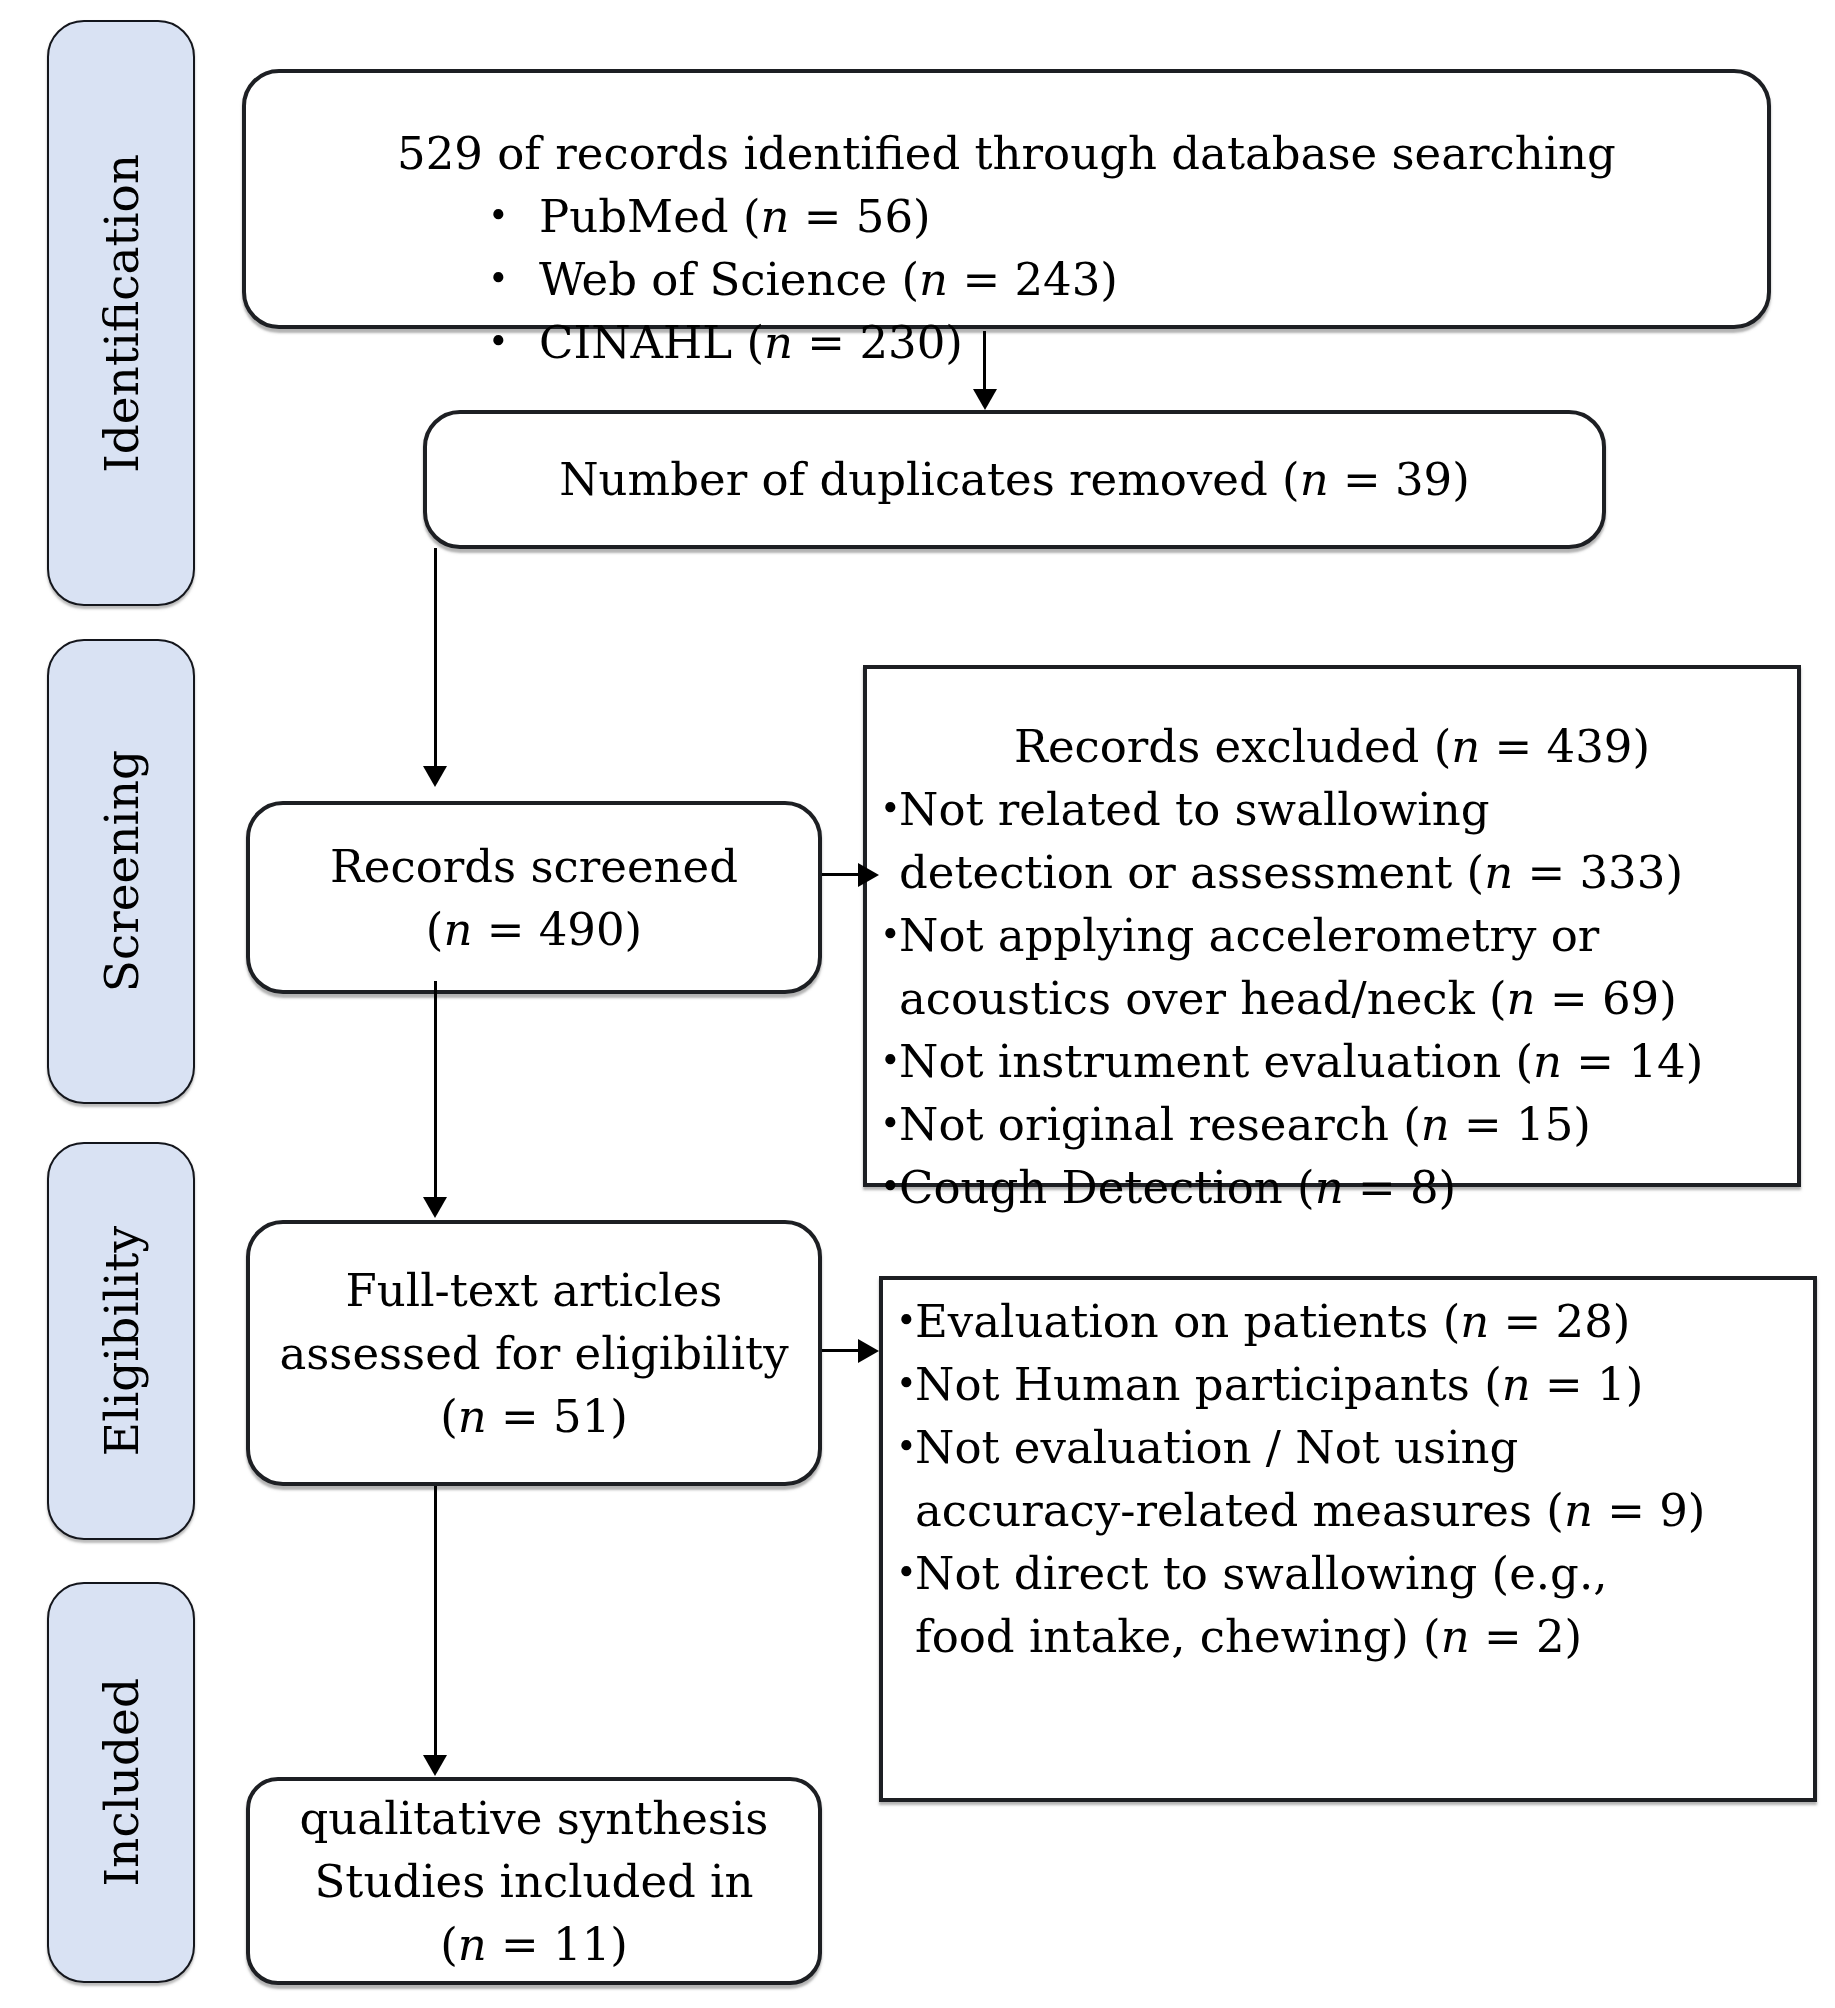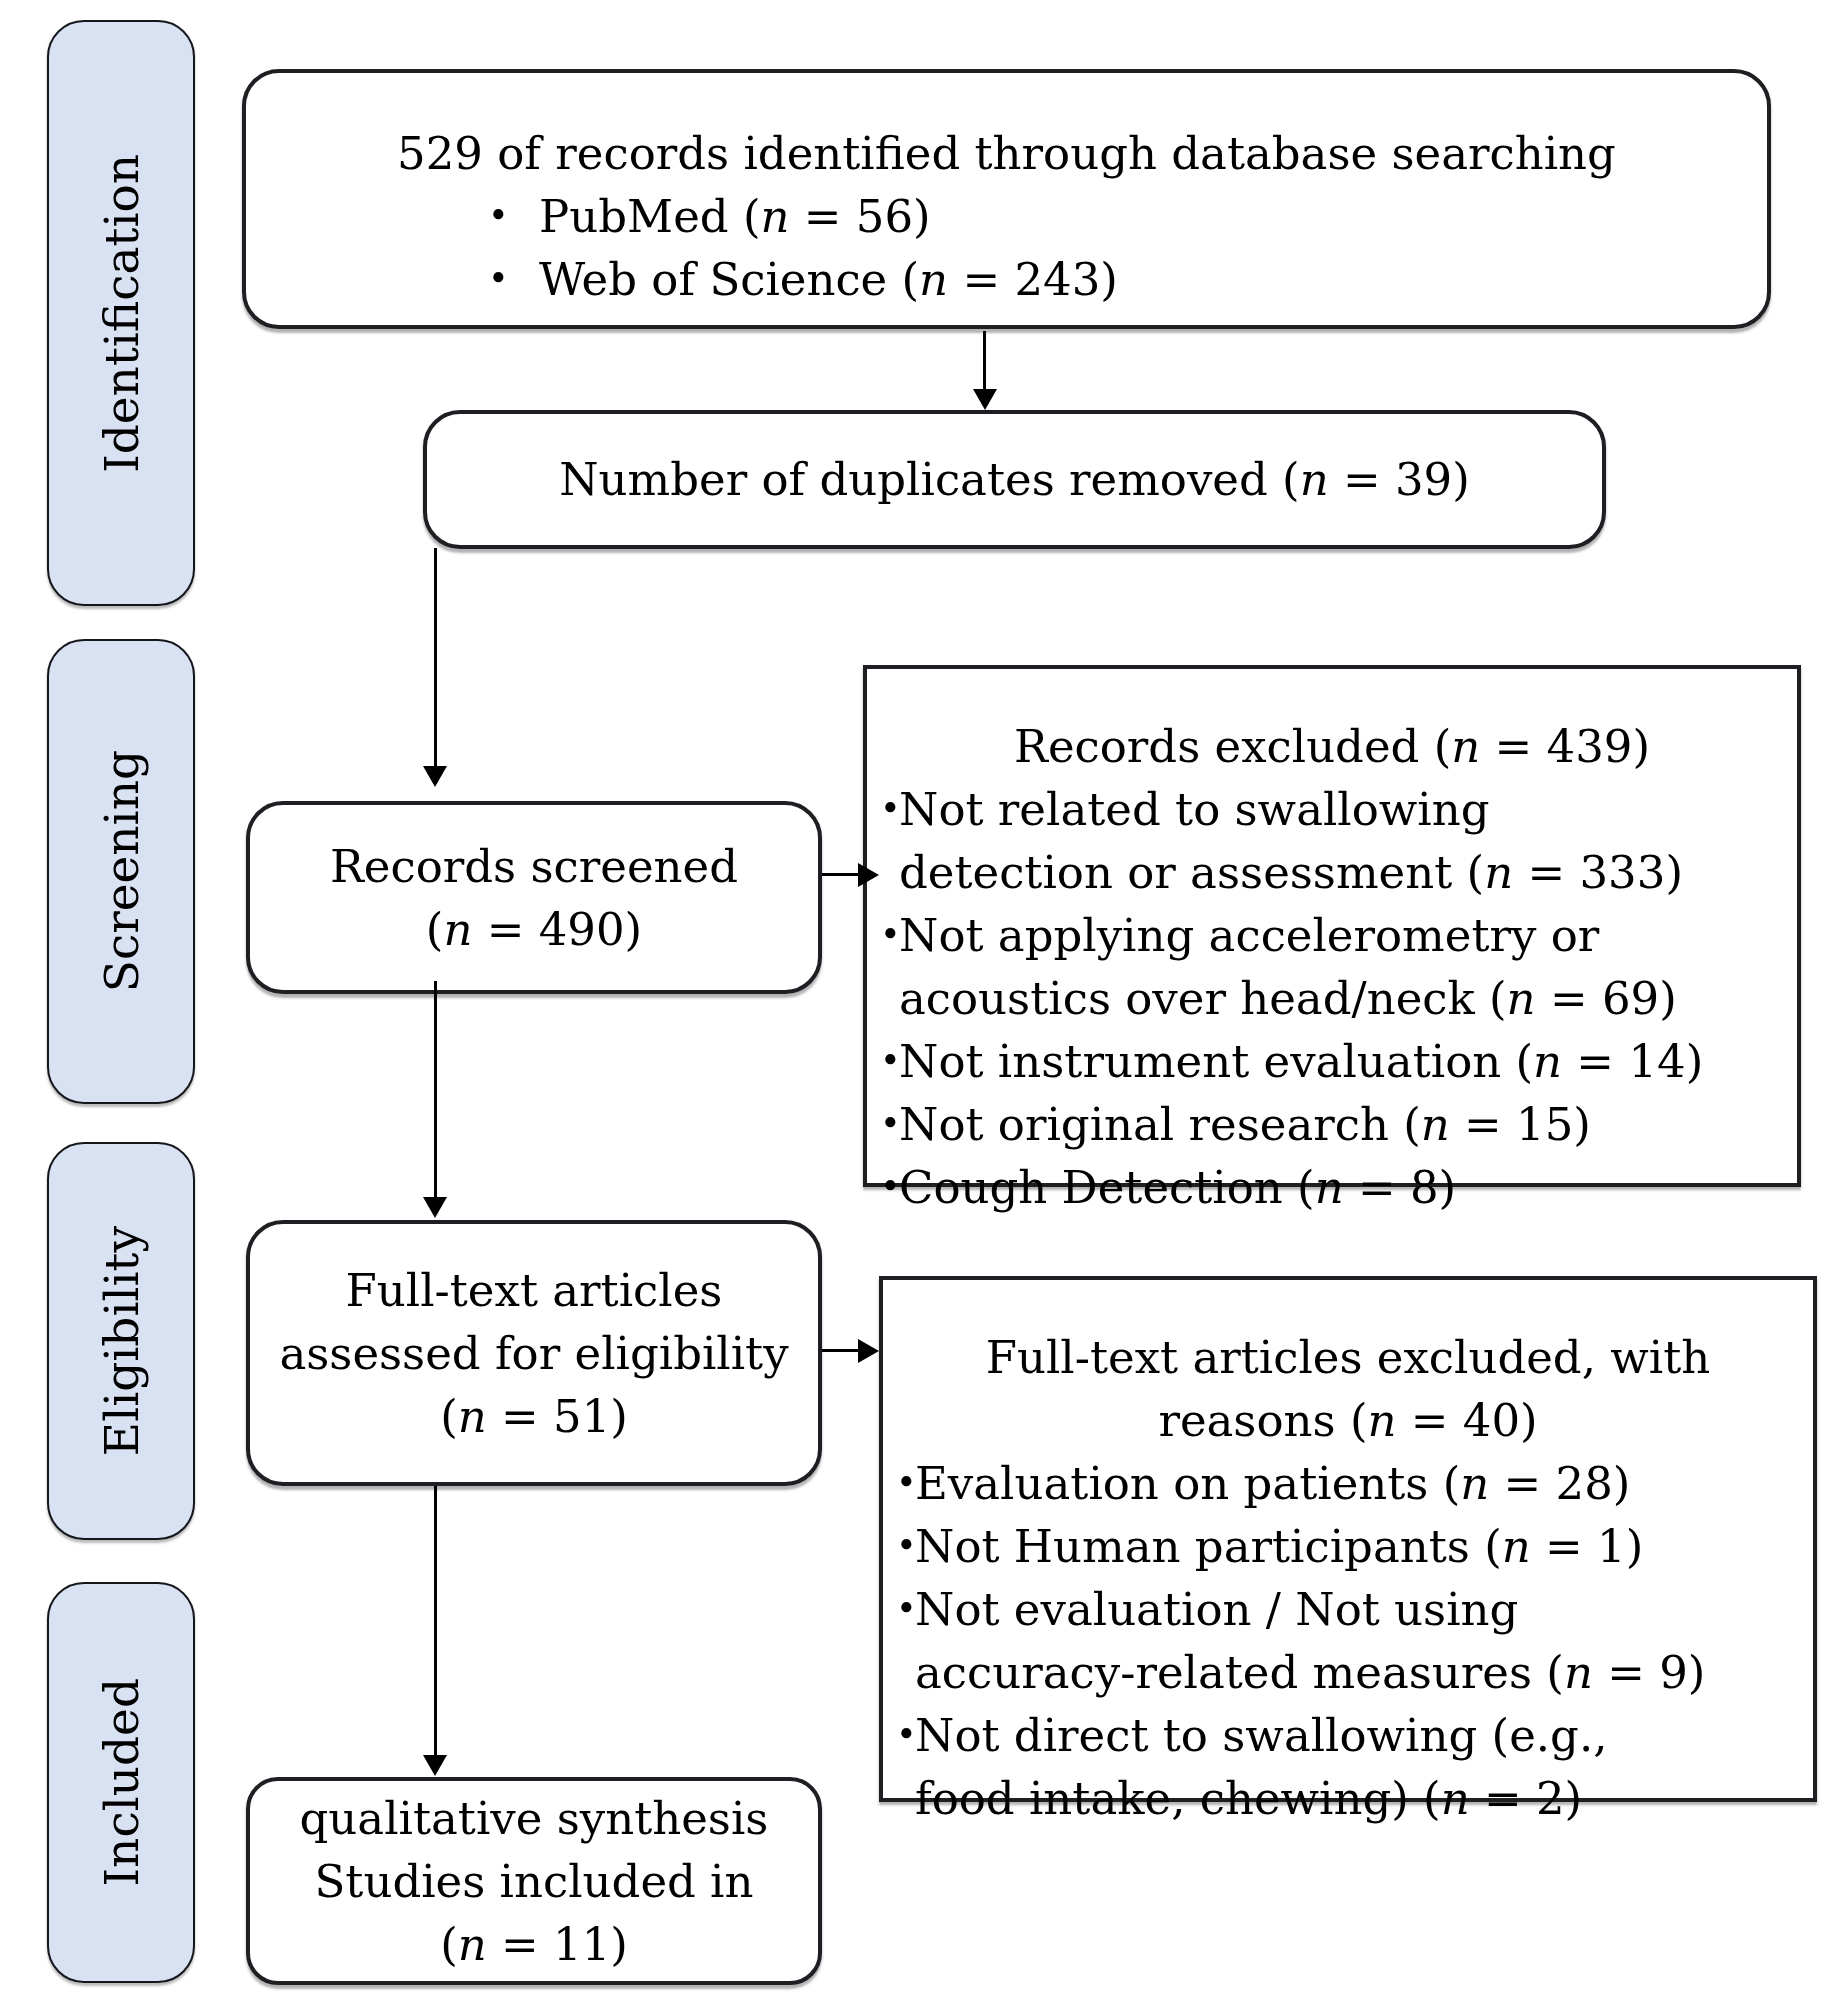--- a/index.html
+++ b/index.html
@@ -93,20 +93,21 @@
   </div>
   <div class="stage" id="stage-included">
     <span class="stage-label">Included</span>
   </div>
 
   <div class="box rounded" id="box-identified">
     <div class="box-title-center">529 of records identified through database searching</div>
     <ul class="bullets bullets-top">
       <li>PubMed (<i>n</i> = 56)</li>
       <li>Web of Science (<i>n</i> = 243)</li>
+      <li>CINAHL (<i>n</i> = 230)</li>
     </ul>
   </div>
 
   <div class="box rounded center-flex" id="box-duplicates">
     <div>Number of duplicates removed (<i>n</i> = 39)</div>
   </div>
 
   <div class="box rounded center-flex" id="box-screened">
     <div>Records screened</div>
     <div>(<i>n</i> = 490)</div>
@@ -123,21 +124,20 @@
     </ul>
   </div>
 
   <div class="box rounded center-flex" id="box-fulltext">
     <div>Full-text articles</div>
     <div>assessed for eligibility</div>
     <div>(<i>n</i> = 51)</div>
   </div>
 
   <div class="box" id="box-fulltext-excluded">
-    <div class="box-title-center">Full-text articles excluded, with<br>reasons (<i>n</i> = 40)</div>
     <ul class="bullets bullets-side">
       <li>Evaluation on patients (<i>n</i> = 28)</li>
       <li>Not Human participants (<i>n</i> = 1)</li>
       <li>Not evaluation / Not using<br>accuracy-related measures (<i>n</i> = 9)</li>
       <li>Not direct to swallowing (e.g.,<br>food intake, chewing) (<i>n</i> = 2)</li>
     </ul>
   </div>
 
   <div class="box rounded center-flex" id="box-included">
     <div>qualitative synthesis</div>

